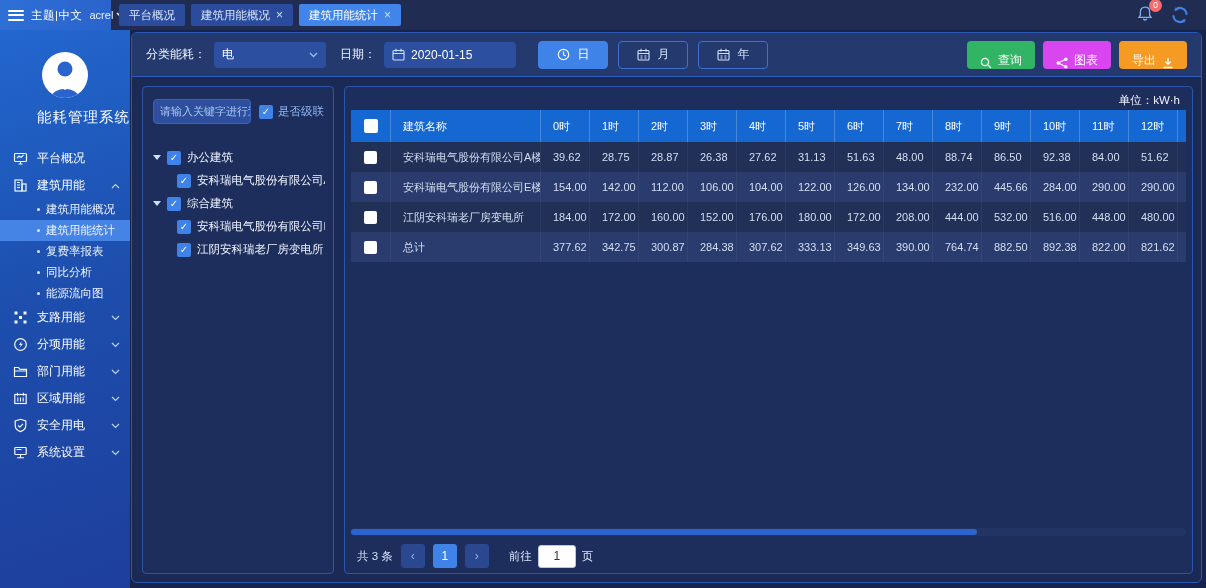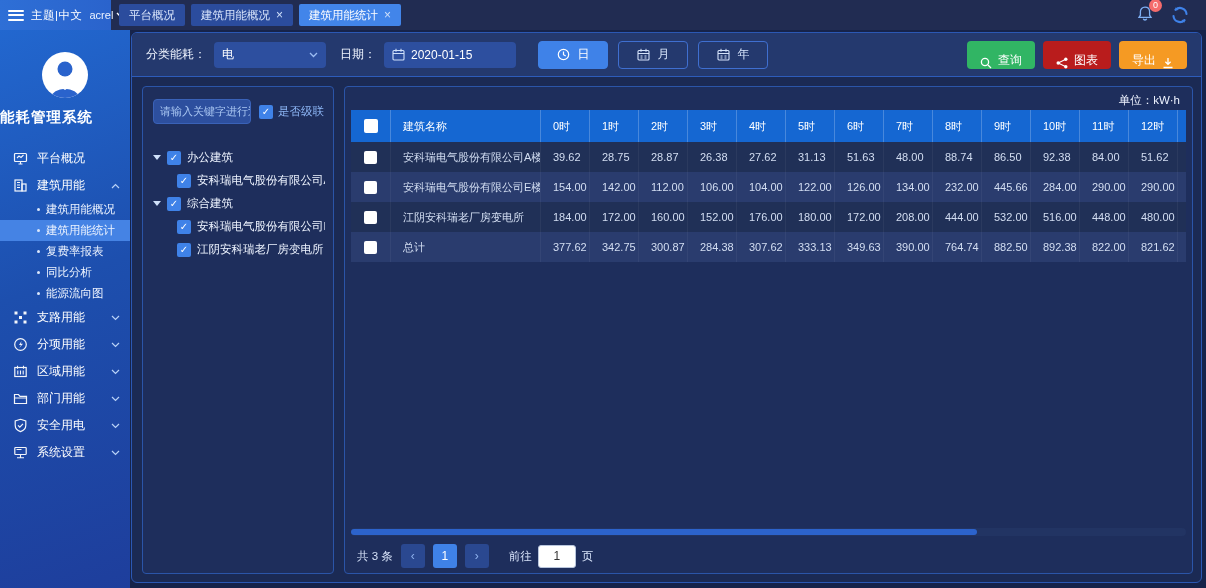--- a/index.html
+++ b/index.html
@@ -20,21 +20,21 @@
   .tab-close{font-size:12px;color:#cfe0fa;cursor:pointer;line-height:1}
   .topicons{display:flex;align-items:center;gap:16px;padding-right:16px}
   .bell-wrap{position:relative;cursor:pointer}
   .badge{position:absolute;top:-6px;right:-8px;min-width:13px;height:13px;border-radius:7px;background:#f56c6c;color:#fff;font-size:9px;display:flex;align-items:center;justify-content:center;padding:0 3px}
 
   
   .bodyrow{flex:1;display:flex;min-height:0}
   .sidebar{width:130px;flex:none;background:linear-gradient(160deg,#2267cf 0%,#1d4fae 45%,#1e3e9c 100%);display:flex;flex-direction:column;overflow:hidden}
   .avatar{width:46px;height:46px;border-radius:50%;background:#fff;margin:22px auto 10px;position:relative;overflow:hidden}
   .avatar svg{position:absolute;left:0;top:0}
-  .sys-title{text-align:left;font-size:14.5px;font-weight:bold;letter-spacing:1px;margin-bottom:18px}
+  .sys-title{text-align:right;font-size:14.5px;font-weight:normal;letter-spacing:1px;margin-bottom:18px}
   .menu{flex:1;overflow:hidden}
   .menu-item{height:27px;display:flex;align-items:center;gap:9px;padding:0 10px 0 13px;cursor:pointer;font-size:12px}
   .mi-icon{width:15px;height:15px;flex:none;display:flex;align-items:center;justify-content:center;color:#fff;opacity:.95}
   .mi-label{flex:1;white-space:nowrap;overflow:hidden}
   .mi-caret{color:#b9d2f7;display:flex;align-items:center}
   .submenu .menu-sub{height:21px;display:flex;align-items:center;gap:6px;padding-left:37px;font-size:11.5px;color:#eef4ff;cursor:pointer;white-space:nowrap}
   .menu-sub .dot{width:3px;height:3px;border-radius:50%;background:#dbe7fb;flex:none}
   .menu-sub.active{background:#4583e4}
 
   
@@ -42,21 +42,21 @@
   .filterbar{height:44px;flex:none;background:#24396e;border-bottom:1px solid #2d5cbb;display:flex;align-items:center;padding:0 14px;gap:8px}
   .f-label{font-size:12px;color:#f0f5ff;white-space:nowrap}
   .f-select{width:112px;height:26px;background:#2d4f9f;border-radius:4px;display:flex;align-items:center;padding:0 8px;cursor:pointer;gap:6px}
   .f-select span{flex:1;font-size:12px}
   .f-date{width:132px;height:26px;background:#2d4f9f;border-radius:4px;display:flex;align-items:center;gap:6px;padding:0 8px;cursor:pointer}
   .gran{height:28px;display:flex;align-items:center;gap:8px;padding:0 14px;border-radius:4px;border:1px solid #3f6fd0;color:#d6e4fb;cursor:pointer;background:transparent;font-size:12px;min-width:70px;justify-content:center}
   .gran.active{background:#3f82e8;border-color:#3f82e8;color:#fff}
   .spacer{flex:1}
   .abtn{height:28px;display:flex;align-items:flex-end;gap:6px;padding:0 13px;border-radius:4px;font-size:12px;color:#fff;cursor:pointer;white-space:nowrap}
   .abtn.green{background:#31b564}
-  .abtn.blue{background:#b91c1c}
+  .abtn.blue{background:#d946ef}
   .abtn.orange{background:#f59a23}
 
   .main{flex:1;display:flex;gap:10px;padding:9px 8px 8px 10px;min-height:0}
   .tree-panel{width:192px;flex:none;border:1px solid #2b55a8;border-radius:4px;background:#1e2e5c;padding:12px 8px 0 10px;overflow:hidden}
   .search-row{display:flex;align-items:center;gap:8px;margin-bottom:22px}
   .search-box{width:98px;height:25px;background:#2d4f9e;border:1px solid #3a62b8;border-radius:4px;color:#a9c6f2;font-size:11px;line-height:23px;padding:0 6px;white-space:nowrap;overflow:hidden;cursor:text;flex:none}
   .cascade{display:flex;align-items:center;gap:5px;color:#8db6f5;font-size:11.5px;cursor:pointer}
   .cb{width:14px;height:14px;border-radius:2px;background:#3f82e8;color:#fff;font-size:10px;display:flex;align-items:center;justify-content:center;flex:none;cursor:pointer;line-height:1}
   .cb.empty{background:#fff}
   .tree{font-size:12px}
@@ -225,39 +225,39 @@
             <span class="mi-label">分项用能</span>
             <span class="mi-caret">
               <svg width="9" height="6" viewBox="0 0 9 6">
                 <path d="M1 1l3.5 3.5L8 1" stroke="currentColor" stroke-width="1.2" fill="none"></path>
               </svg>
             </span>
           </div>
           <div class="menu-item">
             <span class="mi-icon">
               <svg width="15" height="15" viewBox="0 0 15 15">
+                <path d="M1.5 3.5h4l1.5 1.8h6.5v7.2h-12z" fill="none" stroke="currentColor" stroke-width="1.2"></path>
+                <path d="M1.5 7h12" stroke="currentColor" stroke-width="1"></path>
+              </svg>
+            </span>
+            <span class="mi-label">部门用能</span>
+            <span class="mi-caret">
+              <svg width="9" height="6" viewBox="0 0 9 6">
+                <path d="M1 1l3.5 3.5L8 1" stroke="currentColor" stroke-width="1.2" fill="none"></path>
+              </svg>
+            </span>
+          </div>
+          <div class="menu-item">
+            <span class="mi-icon">
+              <svg width="15" height="15" viewBox="0 0 15 15">
                 <rect x="1.8" y="3.5" width="11.4" height="9" fill="none" stroke="currentColor" stroke-width="1.2"></rect>
                 <path d="M4.5 1.8v3M10.5 1.8v3M4.8 6.5v4M7.5 6.5v4M10.2 6.5v4" stroke="currentColor" stroke-width="1.1"></path>
               </svg>
             </span>
             <span class="mi-label">区域用能</span>
-            <span class="mi-caret">
-              <svg width="9" height="6" viewBox="0 0 9 6">
-                <path d="M1 1l3.5 3.5L8 1" stroke="currentColor" stroke-width="1.2" fill="none"></path>
-              </svg>
-            </span>
-          </div>
-          <div class="menu-item">
-            <span class="mi-icon">
-              <svg width="15" height="15" viewBox="0 0 15 15">
-                <path d="M1.5 3.5h4l1.5 1.8h6.5v7.2h-12z" fill="none" stroke="currentColor" stroke-width="1.2"></path>
-                <path d="M1.5 7h12" stroke="currentColor" stroke-width="1"></path>
-              </svg>
-            </span>
-            <span class="mi-label">部门用能</span>
             <span class="mi-caret">
               <svg width="9" height="6" viewBox="0 0 9 6">
                 <path d="M1 1l3.5 3.5L8 1" stroke="currentColor" stroke-width="1.2" fill="none"></path>
               </svg>
             </span>
           </div>
           <div class="menu-item">
             <span class="mi-icon">
               <svg width="15" height="15" viewBox="0 0 15 15">
                 <path d="M7.5 1.3L12.8 3v4.2c0 3.1-2.3 5.3-5.3 6.4-3-1.1-5.3-3.3-5.3-6.4V3z" fill="none" stroke="currentColor" stroke-width="1.2"></path>

